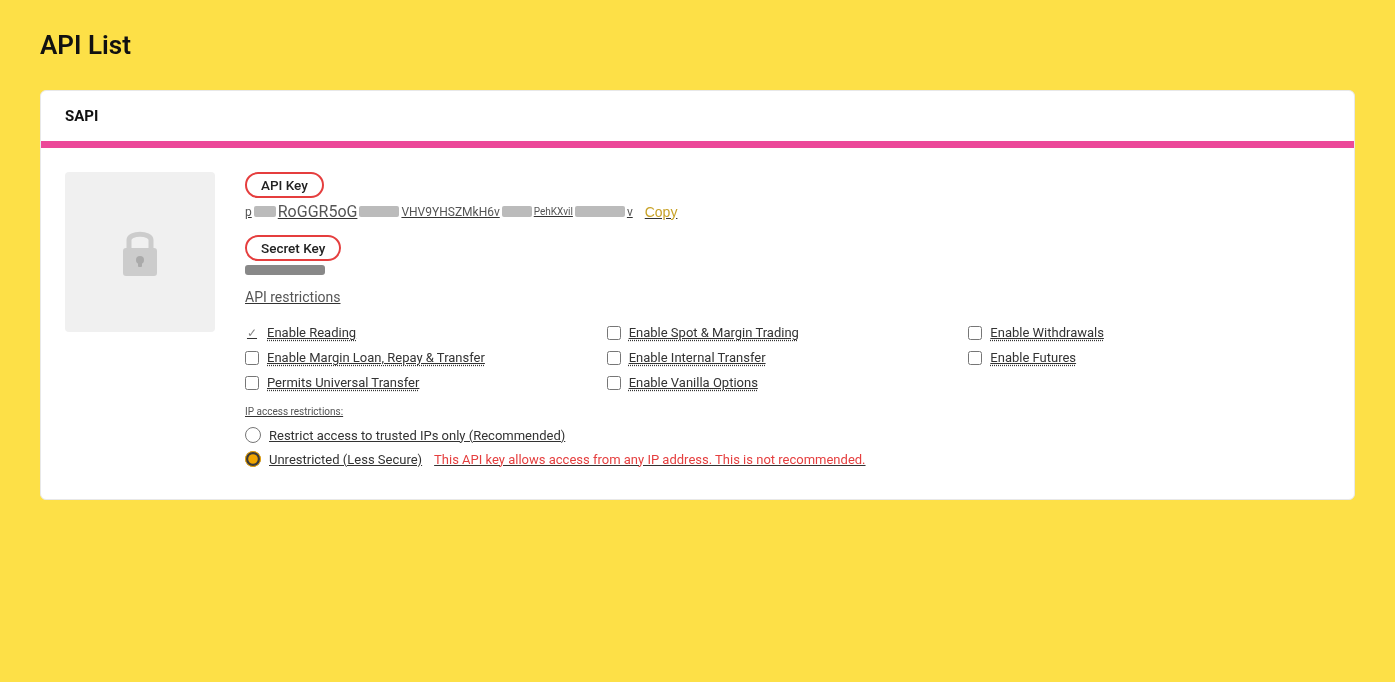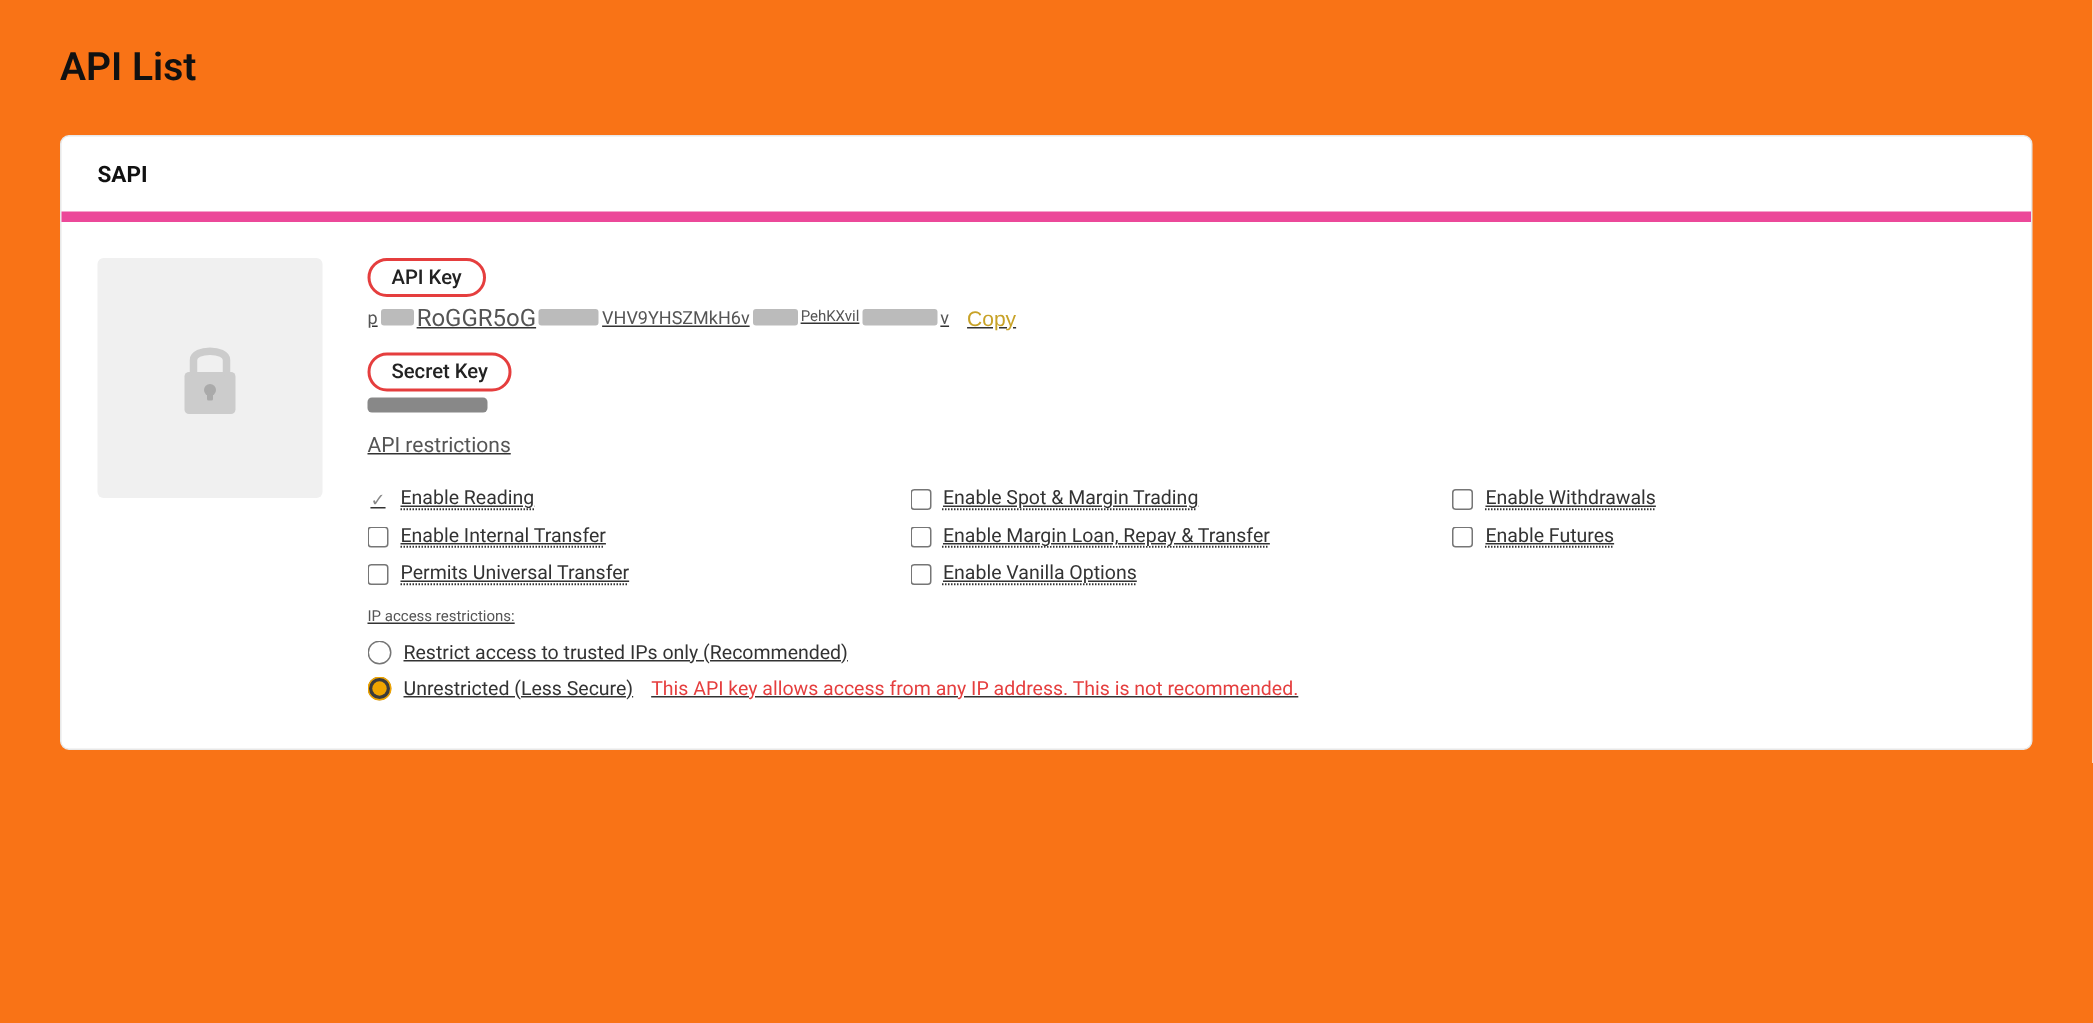--- a/index.html
+++ b/index.html
@@ -5,21 +5,21 @@
     * { box-sizing: border-box; margin: 0; padding: 0; }
     body {
       font-family: -apple-system, BlinkMacSystemFont, 'Segoe UI', Roboto, sans-serif;
       background: #f5f5f5;
       color: #333;
       font-size: 14px;
     }
     .page-container {
       padding: 30px 40px;
       min-height: 682px;
-      background: #f97316;
+      background: #fde047;
     }
     .page-title {
       font-size: 26px;
       font-weight: 600;
       color: #111;
       margin-bottom: 30px;
     }
     .card {
       background: #fff;
       border: 1px solid #e8e8e8;
@@ -241,26 +241,26 @@
             <div class="restriction-item">
               <input type="checkbox" style="">
               <span class="restriction-label">Enable Spot &amp; Margin Trading</span>
             </div>
             <div class="restriction-item">
               <input type="checkbox" style="accent-color: rgb(187, 187, 187);">
               <span class="restriction-label">Enable Withdrawals</span>
             </div>
 
             <div class="restriction-item">
-              <input type="checkbox" style="">
-              <span class="restriction-label">Enable Internal Transfer</span>
-            </div>
-            <div class="restriction-item">
               <input type="checkbox" style="accent-color: rgb(187, 187, 187);">
               <span class="restriction-label">Enable Margin Loan, Repay &amp; Transfer</span>
+            </div>
+            <div class="restriction-item">
+              <input type="checkbox" style="">
+              <span class="restriction-label">Enable Internal Transfer</span>
             </div>
             <div class="restriction-item">
               <input type="checkbox" style="">
               <span class="restriction-label">Enable Futures</span>
             </div>
 
             <div class="restriction-item">
               <input type="checkbox" style="">
               <span class="restriction-label">Permits Universal Transfer</span>
             </div>

